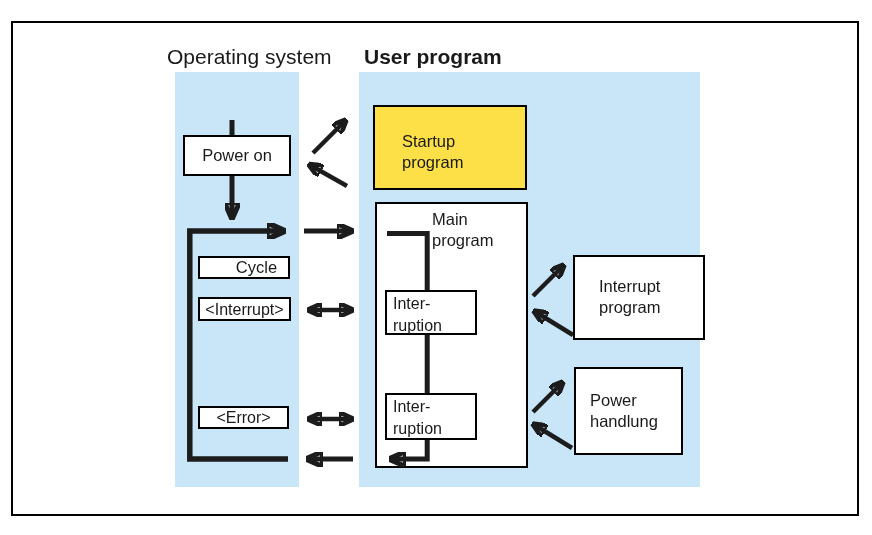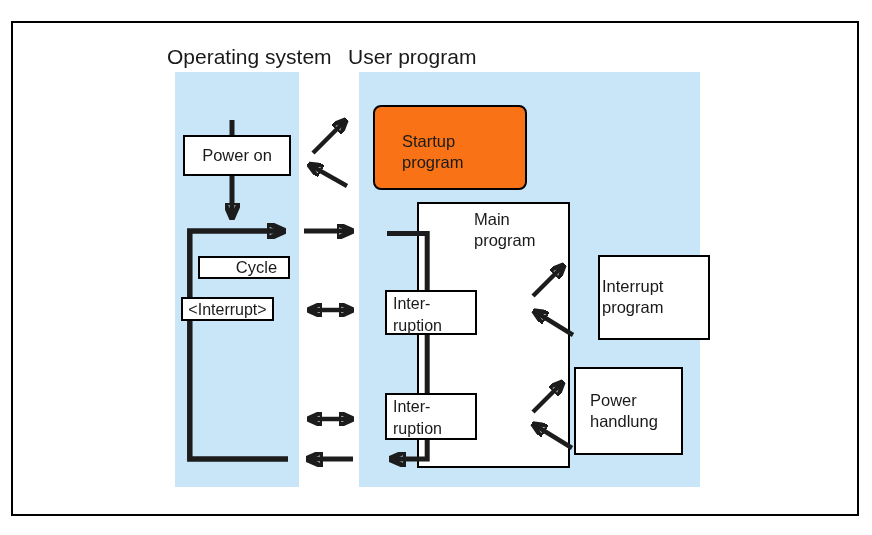--- a/index.html
+++ b/index.html
@@ -13,36 +13,36 @@
     border:2px solid #000;box-sizing:border-box;background:#ffffff;
   }
   .col{position:absolute;top:72px;height:415px;background:#c9e6f8;z-index:1;}
   .col-os{left:175px;width:124px;}
   .col-user{left:359px;width:341px;}
   .col-title{
     position:absolute;top:46px;font-size:21px;line-height:22px;
     color:#1a1a1a;z-index:4;white-space:nowrap;
   }
   .title-os{left:167px;}
-  .title-user{left:348px;}
+  .title-user{left:364px;font-weight:bold;}
   .box{
     position:absolute;background:#ffffff;border:2px solid #000;
     box-sizing:border-box;z-index:4;font-size:16.5px;line-height:21px;
   }
   .box.center{display:flex;align-items:center;justify-content:center;}
   .multiline{white-space:pre-line;}
   .box-power{left:183px;top:97px;width:108px;height:41px;margin-top:38px;}
   .box-cycle{left:198px;top:256px;width:92px;height:23px;padding-left:25px;}
-  .box-interrupt{left:181px;top:297px;width:93px;height:24px;font-size:16px;}
+  .box-interrupt{left:198px;top:297px;width:93px;height:24px;font-size:16px;}
   .box-error{left:198px;top:406px;width:91px;height:23px;font-size:16px;}
-  .box-startup{left:373px;top:105px;width:154px;height:85px;background:#f97316;padding:24px 11px 0 27px;border-radius:8px;}
-  .box-main{left:375px;top:202px;width:153px;height:266px;z-index:2;padding:5px 0 0 55px;margin-left:42px;}
+  .box-startup{left:373px;top:105px;width:154px;height:85px;background:#fde047;padding:24px 11px 0 27px;}
+  .box-main{left:375px;top:202px;width:153px;height:266px;z-index:2;padding:5px 0 0 55px;}
   .box-int-top{left:385px;top:290px;width:92px;height:45px;padding:1px 0 0 6px;font-size:16px;line-height:21.5px;}
   .box-int-bottom{left:385px;top:393px;width:92px;height:47px;padding:1px 0 0 6px;font-size:16px;line-height:21.5px;}
-  .box-int-prog{left:573px;top:255px;width:112px;height:85px;padding:19px 0 0 2px;margin-left:25px;}
+  .box-int-prog{left:573px;top:255px;width:132px;height:85px;padding:19px 0 0 24px;}
   .box-err-hand{left:574px;top:367px;width:109px;height:88px;padding:21px 0 0 14px;}
   svg.connectors{position:absolute;left:0;top:0;width:872px;height:535px;z-index:3;pointer-events:none;}
   svg.connectors path{stroke:#1c1c1c;fill:none;}
 </style>
 </head>
 <body>
 
 <div class="canvas">
   <div class="frame"></div>
 
@@ -79,20 +79,23 @@
 
   <div class="box center box-power">
     <span>Power on</span>
   </div>
   <div class="box center box-cycle">
     <span>Cycle</span>
   </div>
   <div class="box center box-interrupt">
     <span>&lt;Interrupt&gt;</span>
   </div>
+  <div class="box center box-error">
+    <span>&lt;Error&gt;</span>
+  </div>
 
   <div class="box box-startup multiline">Startup
 program</div>
   <div class="box box-main multiline">Main
 program</div>
   <div class="box box-int-top multiline">Inter-
 ruption</div>
   <div class="box box-int-bottom multiline">Inter-
 ruption</div>
   <div class="box box-int-prog multiline">Interrupt

